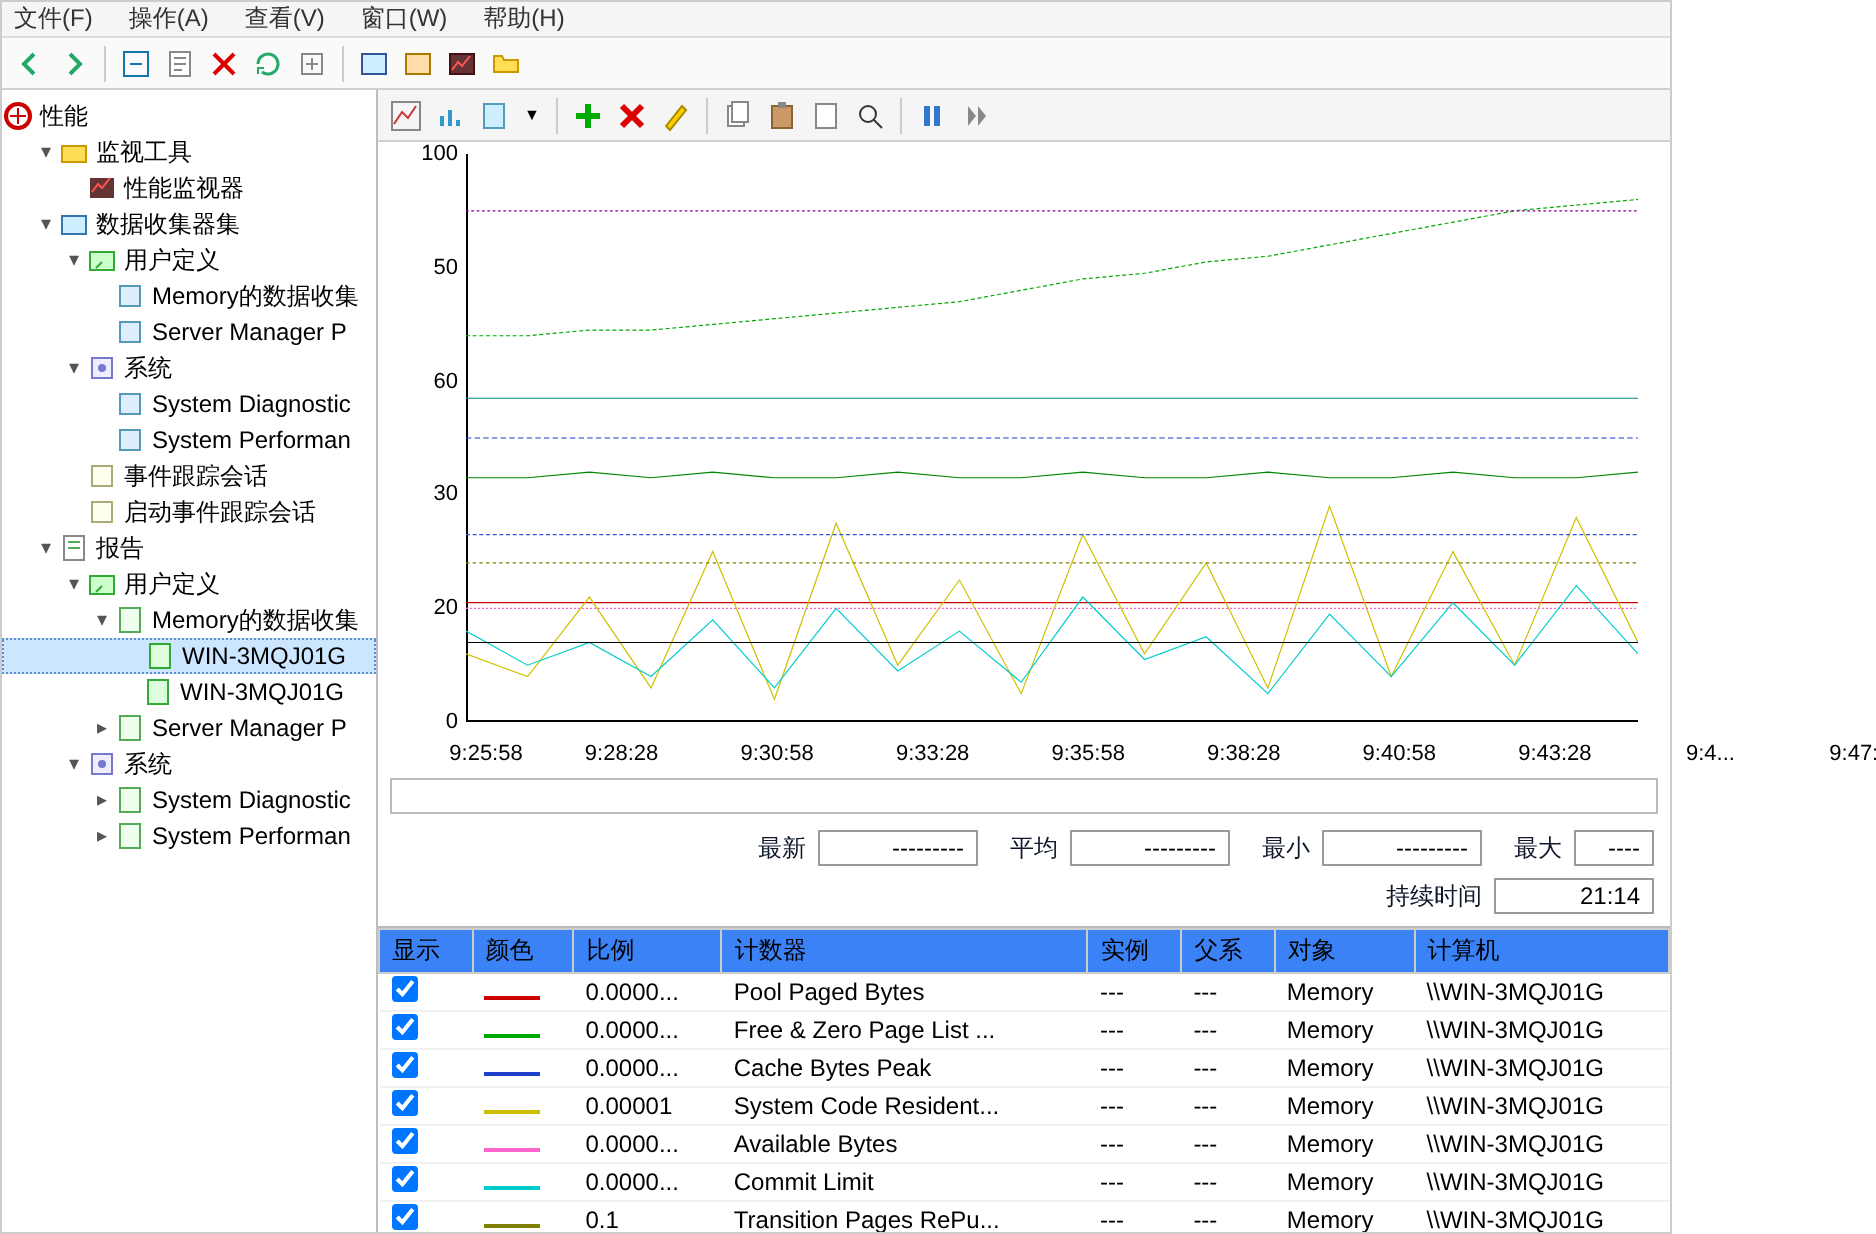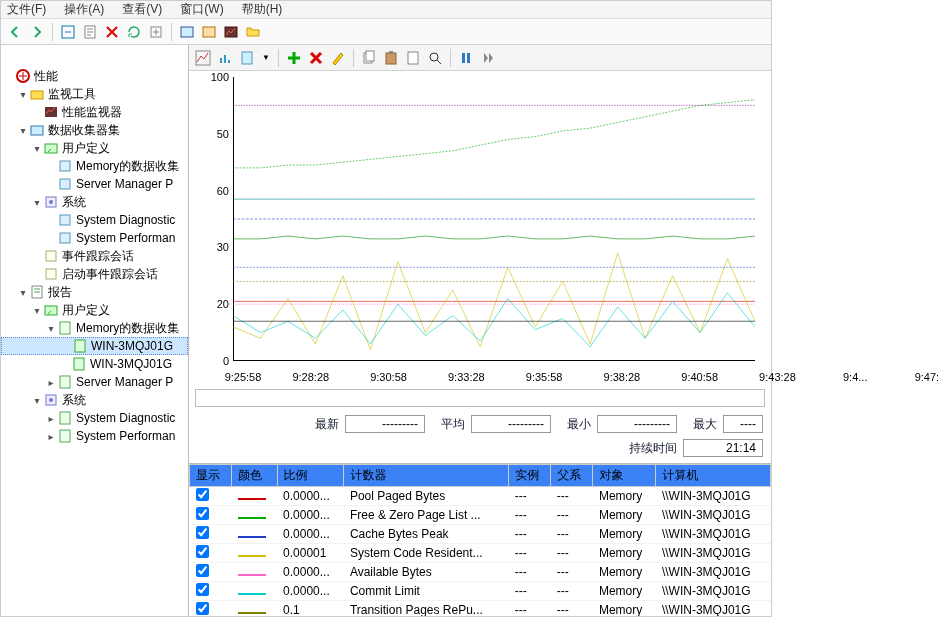--- a/index.html
+++ b/index.html
@@ -1,35 +1,35 @@
 <!DOCTYPE html>
 <html><head>
 <meta charset="utf-8">
 <style>
   * { box-sizing: border-box; margin: 0; padding: 0; }
   body { font-family: "Microsoft YaHei", Tahoma, sans-serif; font-size: 12px; background: #fff; color: #000; }
-  .app { width: 772px; height: 617px; display: flex; flex-direction: column; border: 1px solid #ccc; }
+  .app { width: 836px; height: 617px; display: flex; flex-direction: column; border: 1px solid #ccc; }
 
   
   .menubar { height: 18px; background: #f5f5f5; border-bottom: 1px solid #ddd; display: flex; gap: 18px; padding: 0 6px; align-items: center; color: #333; }
 
   
   .maintool { height: 26px; background: #fafafa; border-bottom: 1px solid #d0d0d0; display: flex; align-items: center; gap: 2px; padding: 0 4px; }
   .tbtn { width: 20px; height: 20px; display: flex; align-items: center; justify-content: center; border: 1px solid transparent; }
   .sep { width: 1px; height: 18px; background: #ccc; margin: 0 3px; }
 
   .main { flex: 1; display: flex; min-height: 0; }
 
   
   .tree-pane { width: 188px; border-right: 1px solid #bdbdbd; overflow: hidden; background: #fff; padding: 4px 0; }
   .node { display: flex; align-items: center; height: 18px; padding-right: 4px; white-space: nowrap; cursor: default; }
   .twisty { width: 12px; text-align: center; color: #555; font-size: 10px; cursor: pointer; }
   .ticon { width: 16px; height: 16px; display: inline-flex; align-items: center; justify-content: center; margin-right: 3px; }
   .node.selected { background: #cde6ff; border: 1px dotted #5a8fd6; }
-  .indent-0 { padding-left: 14px; margin-top: 18px; }
+  .indent-0 { padding-left: 0; }
   .indent-1 { padding-left: 16px; }
   .indent-2 { padding-left: 30px; }
   .indent-3 { padding-left: 44px; }
   .indent-4 { padding-left: 58px; }
 
   
   .right { flex: 1; display: flex; flex-direction: column; min-width: 0; }
 
   
   .charttool { height: 26px; background: #f5f5f5; border-bottom: 1px solid #d0d0d0; display: flex; align-items: center; gap: 2px; padding: 0 4px; }

